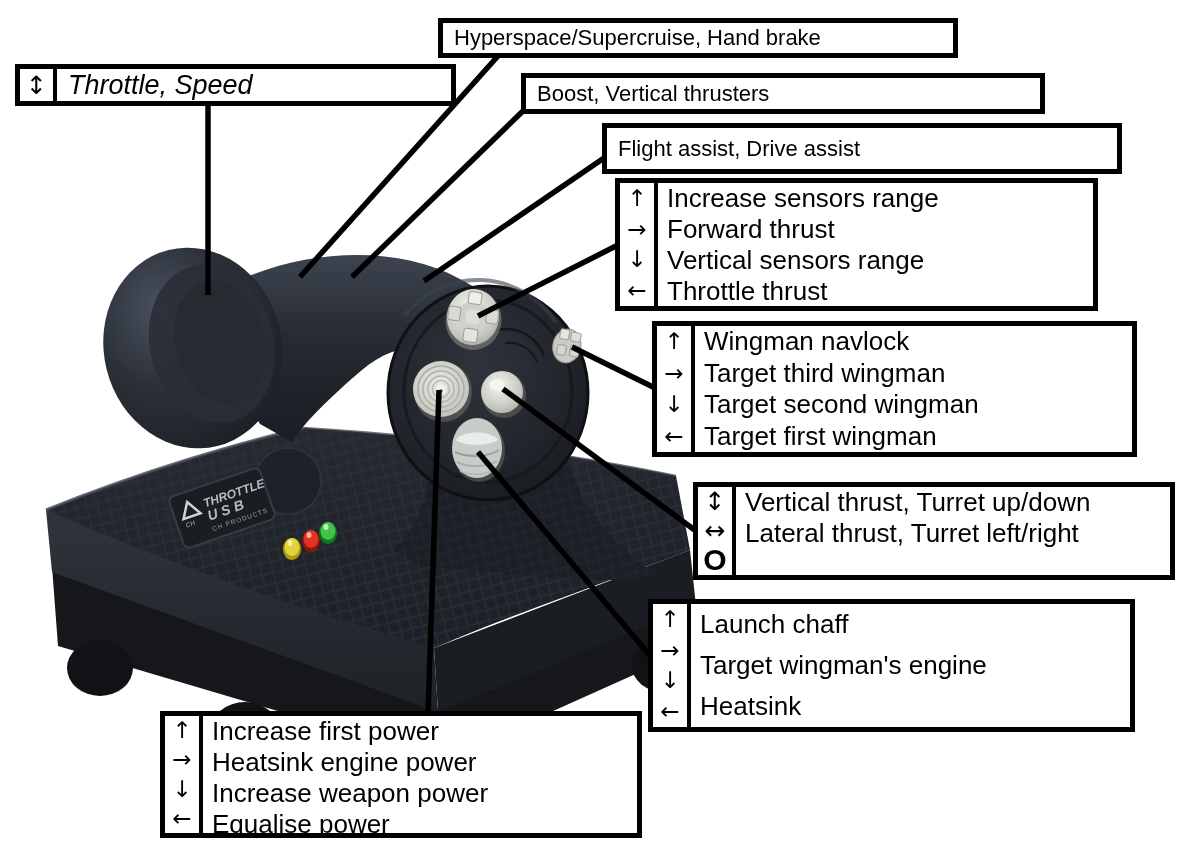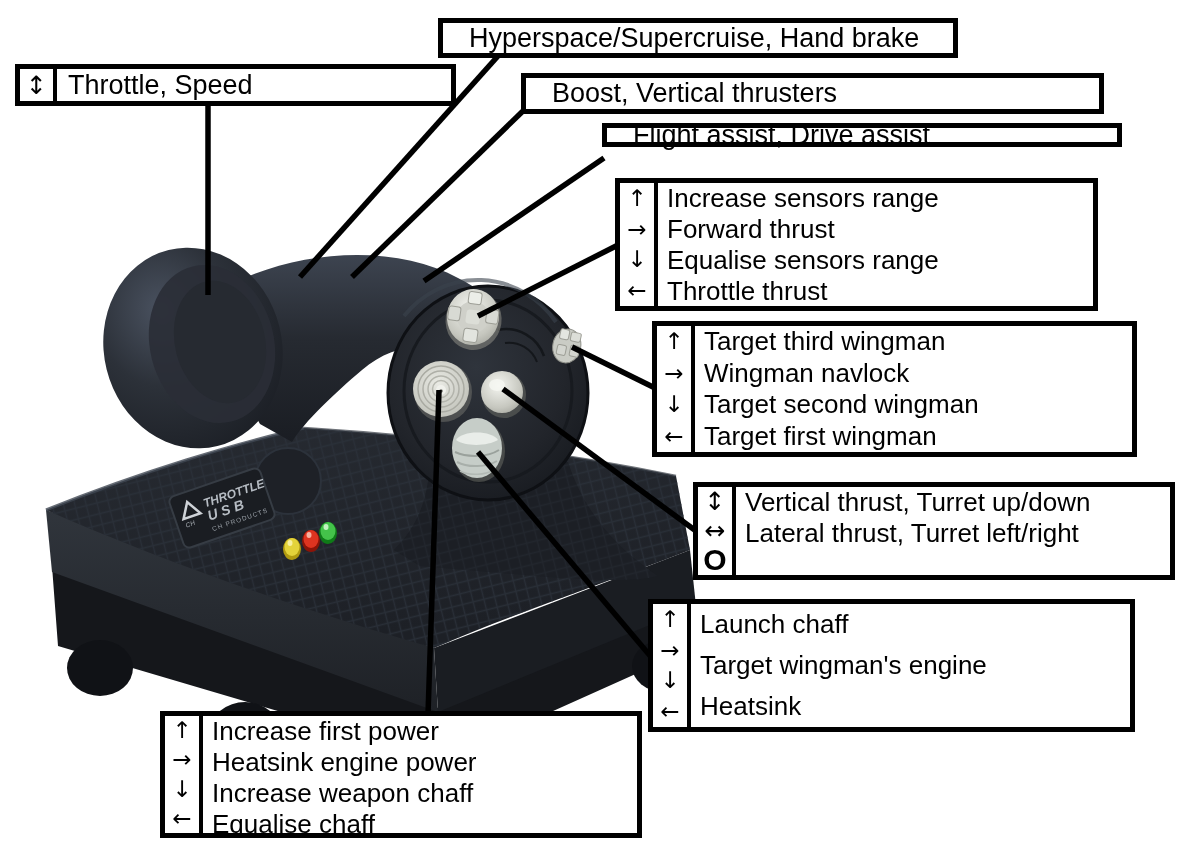--- a/index.html
+++ b/index.html
@@ -2,31 +2,31 @@
 <html><head>
 <meta charset="utf-8">
 <style>
   html,body{margin:0;padding:0;background:#888;}
   .canvas{position:relative;width:1195px;height:861px;background:#ffffff;overflow:hidden;
           font-family:"Liberation Sans",sans-serif;}
   .canvas svg.device{position:absolute;left:0;top:0;z-index:1;}
   
   .cbox{position:absolute;z-index:2;background:#ffffff;border:5px solid #000;
         box-sizing:border-box;display:flex;align-items:stretch;color:#000;}
-  .sbox{padding-left:26px;align-items:center;font-size:27px;white-space:nowrap;}
+  .sbox{padding-left:11px;align-items:center;font-size:22px;white-space:nowrap;}
   .acol{display:flex;flex-direction:column;border-right:4px solid #000;flex:0 0 34px;}
   .acol .ic{flex:1;display:flex;align-items:center;justify-content:center;
             font-family:"DejaVu Sans",sans-serif;font-size:23px;line-height:1;}
   .acol .ic.big{font-size:25px;}
   .acol .ic.oo{font-family:"Liberation Sans",sans-serif;font-weight:bold;font-size:30px;}
   .lcol{flex:1;display:flex;flex-direction:column;}
   .lcol .lr{flex:1;display:flex;align-items:center;padding-left:9px;font-size:26px;white-space:nowrap;}
   .b1icon{flex:0 0 33px;border-right:4px solid #000;display:flex;align-items:center;
           justify-content:center;font-family:"DejaVu Sans",sans-serif;font-size:25px;}
-  .b1lbl{display:flex;align-items:center;padding-left:11px;font-size:27px;white-space:nowrap;}
+  .b1lbl{display:flex;align-items:center;padding-left:11px;font-size:27px;white-space:nowrap;font-style:italic;}
 </style>
 </head>
 <body>
 
 <div class="canvas">
 
   <svg class="device" width="1195" height="861" viewBox="0 0 1195 861" xmlns="http://www.w3.org/2000/svg">
     <defs>
       <pattern id="hx" width="11" height="11" patternUnits="userSpaceOnUse" patternTransform="rotate(-14)">
         <path d="M0 5.5 H11 M5.5 0 V11" stroke="#2b313a" stroke-width="1.4" fill="none"></path>
@@ -195,53 +195,53 @@
 
   <div class="cbox" style="left:15px;top:64px;width:441px;height:42px;">
     <div class="b1icon">↕</div>
     <div class="b1lbl">Throttle, Speed</div>
   </div>
 
   <div class="cbox sbox" style="left:438px;top:18px;width:520px;height:40px;">
     <span>Hyperspace/Supercruise, Hand brake</span>
   </div>
 
-  <div class="cbox sbox" style="left:521px;top:73px;width:583px;height:41px;">
+  <div class="cbox sbox" style="left:521px;top:73px;width:524px;height:41px;">
     <span>Boost, Vertical thrusters</span>
   </div>
 
-  <div class="cbox sbox" style="left:602px;top:123px;width:520px;height:24px;">
+  <div class="cbox sbox" style="left:602px;top:123px;width:520px;height:51px;">
     <span>Flight assist, Drive assist</span>
   </div>
 
   <div class="cbox" style="left:615px;top:178px;width:483px;height:133px;">
     <div class="acol">
       <span class="ic">↑</span>
       <span class="ic">→</span>
       <span class="ic">↓</span>
       <span class="ic">←</span>
     </div>
     <div class="lcol">
       <span class="lr">Increase sensors range</span>
       <span class="lr">Forward thrust</span>
-      <span class="lr">Equalise sensors range</span>
+      <span class="lr">Vertical sensors range</span>
       <span class="lr">Throttle thrust</span>
     </div>
   </div>
 
   <div class="cbox" style="left:652px;top:321px;width:485px;height:136px;">
     <div class="acol">
       <span class="ic">↑</span>
       <span class="ic">→</span>
       <span class="ic">↓</span>
       <span class="ic">←</span>
     </div>
     <div class="lcol">
+      <span class="lr">Wingman navlock</span>
       <span class="lr">Target third wingman</span>
-      <span class="lr">Wingman navlock</span>
       <span class="lr">Target second wingman</span>
       <span class="lr">Target first wingman</span>
     </div>
   </div>
 
   <div class="cbox" style="left:693px;top:482px;width:482px;height:98px;">
     <div class="acol">
       <span class="ic big">↕</span>
       <span class="ic big">↔</span>
       <span class="ic oo">O</span>
@@ -270,18 +270,18 @@
   <div class="cbox" style="left:160px;top:711px;width:482px;height:127px;">
     <div class="acol">
       <span class="ic">↑</span>
       <span class="ic">→</span>
       <span class="ic">↓</span>
       <span class="ic">←</span>
     </div>
     <div class="lcol">
       <span class="lr">Increase first power</span>
       <span class="lr">Heatsink engine power</span>
-      <span class="lr">Increase weapon chaff</span>
-      <span class="lr">Equalise chaff</span>
+      <span class="lr">Increase weapon power</span>
+      <span class="lr">Equalise power</span>
     </div>
   </div>
 
 </div>
 
 </body></html>

